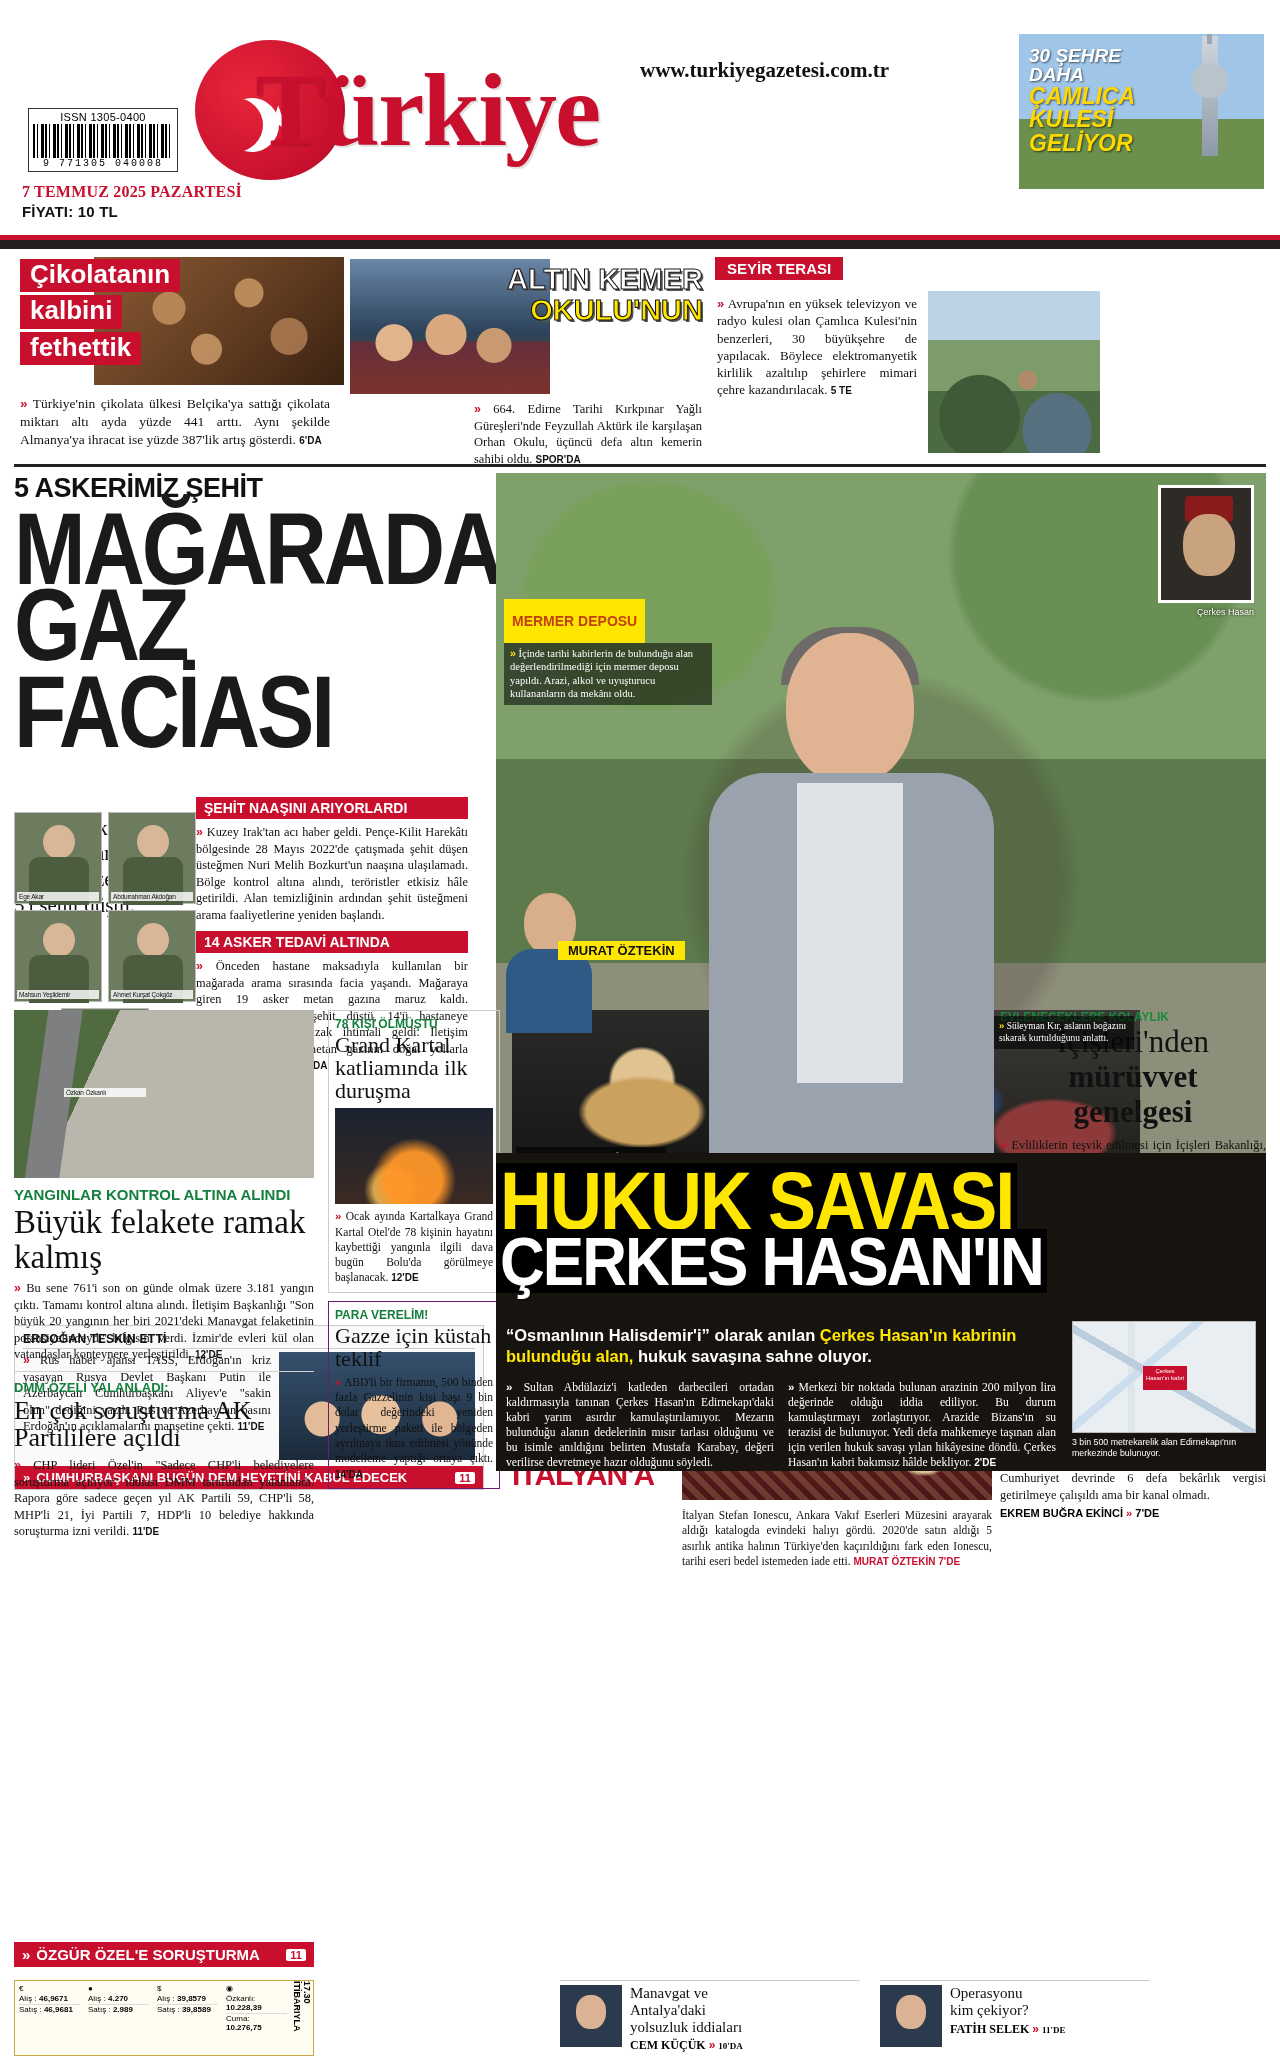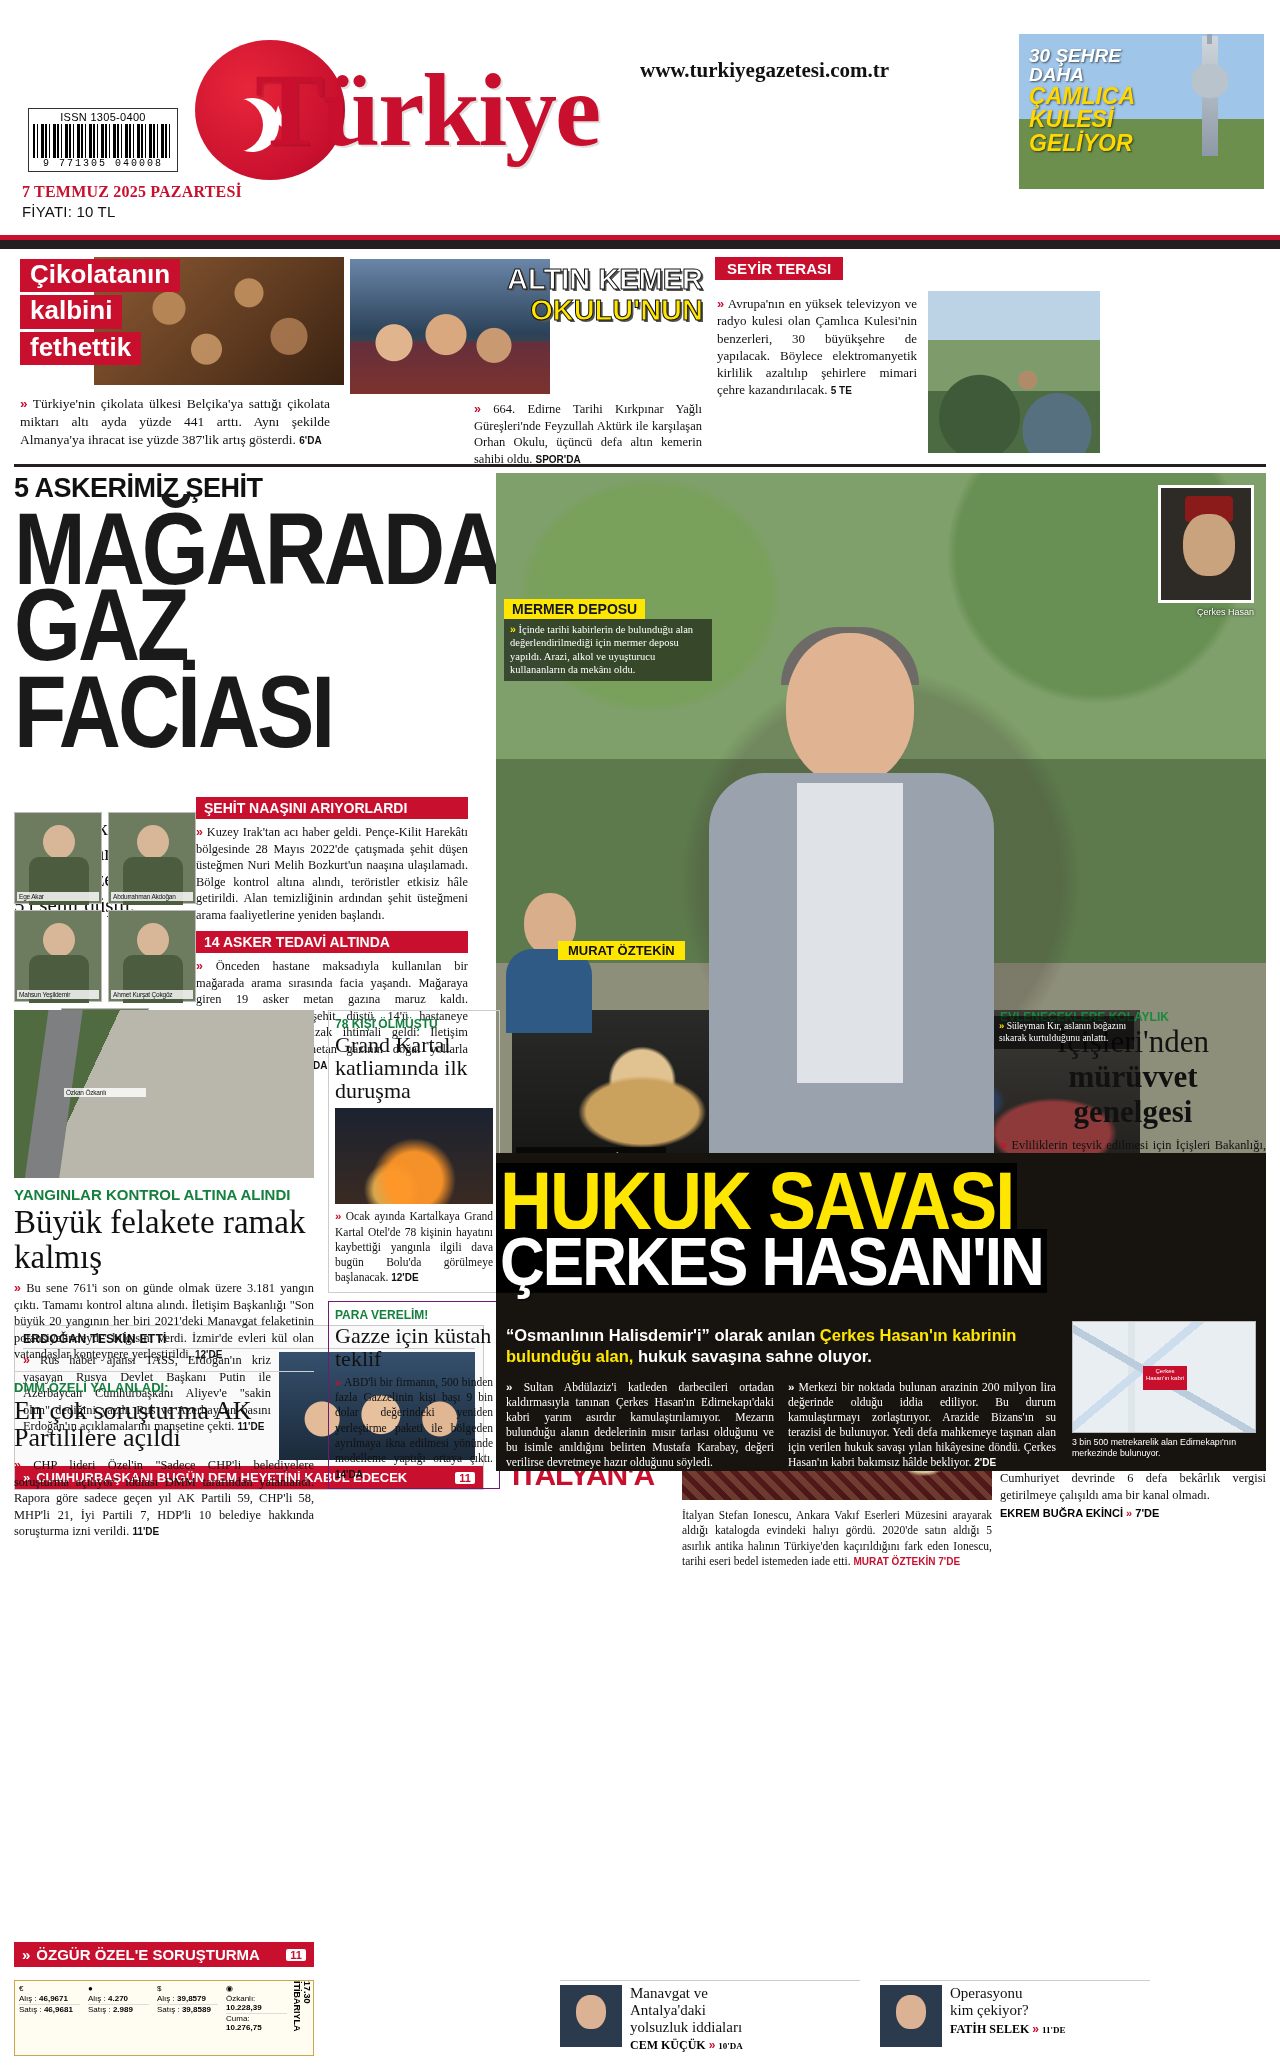--- a/index.html
+++ b/index.html
@@ -22,21 +22,21 @@
   .barcode { height: 34px; width: 100%; margin-top: 1px;
     background: repeating-linear-gradient(90deg,#000 0 2px,#fff 2px 4px,#000 4px 5px,#fff 5px 8px,#000 8px 11px,#fff 11px 12px);
   }
   .barcode-num { font-family:"Liberation Mono", monospace; font-size:10px; text-align:center; letter-spacing:2px; }
   .issue-date {
     position:absolute; left: 22px; top: 183px;
     font-family:"Liberation Serif", serif; font-size: 16px; color:#c8102e; font-weight:600; letter-spacing:.2px;
   }
   .issue-price {
     position:absolute; left: 22px; top: 203px;
-    font-family:"Liberation Sans", sans-serif; font-size: 15px; font-weight:normal; color:#111; letter-spacing:.2px;
+    font-family:"Liberation Sans", sans-serif; font-size: 15px; font-weight:bold; color:#111; letter-spacing:.2px;
   }
   .site-url {
     position:absolute; left: 640px; top: 58px;
     font-family:"Liberation Serif", serif; font-size: 21px; font-weight:600; color:#111;
   }
   .logo-wrap { position:absolute; left: 195px; top: 38px; width: 560px; height: 145px; }
   .logo-flag {
     position:absolute; left:0; top:2px; width:150px; height:140px; border-radius:50%;
     background: radial-gradient(circle at 35% 35%, #e8263a, #c8102e 70%, #a40d24);
     overflow:hidden;
@@ -206,21 +206,21 @@
   .inset-portrait::after{content:"";position:absolute;left:22px;top:26px;width:52px;height:62px;border-radius:45%;background:#c9a27e;}
   .inset-portrait .fez{position:absolute;left:24px;top:8px;width:48px;height:26px;background:#8b1a1a;border-radius:4px;}
   .inset-cap {
     position:absolute; right: 12px; top: 134px; z-index:6;
     font-family:"Liberation Sans", sans-serif; font-size:9px; color:#fff; text-shadow:0 0 3px #000;
   }
   .callout-mermer {
     position:absolute; left: 8px; top: 126px; width: 208px; z-index:6;
   }
   .callout-mermer .tag {
-    background:#ffe600; color:#0f172a; font-family:"Liberation Sans",sans-serif; font-weight:bold; font-size:14px; padding:2px 8px; display:inline-block;
+    background:#ffe600; color:#c2410c; font-family:"Liberation Sans",sans-serif; font-weight:bold; font-size:14px; padding:14px 8px; display:inline-block;
   }
   .callout-mermer .txt {
     background:rgba(0,0,0,.55); color:#fff; font-family:"Liberation Serif",serif; font-size:10.5px; line-height:1.28; padding:4px 6px;
   }
   .callout-murat {
     position:absolute; left: 62px; top: 468px; z-index:6;
     background:#ffe600; color:#111; font-family:"Liberation Sans",sans-serif; font-weight:bold; font-size:13px; padding:2px 10px;
   }
   .murat-face { position:absolute; left: 10px; top: 420px; width: 86px; height: 140px; z-index:4; }
   .murat-face .h{position:absolute;left:18px;top:0;width:52px;height:62px;border-radius:48%;background:#d9ae8b;}

